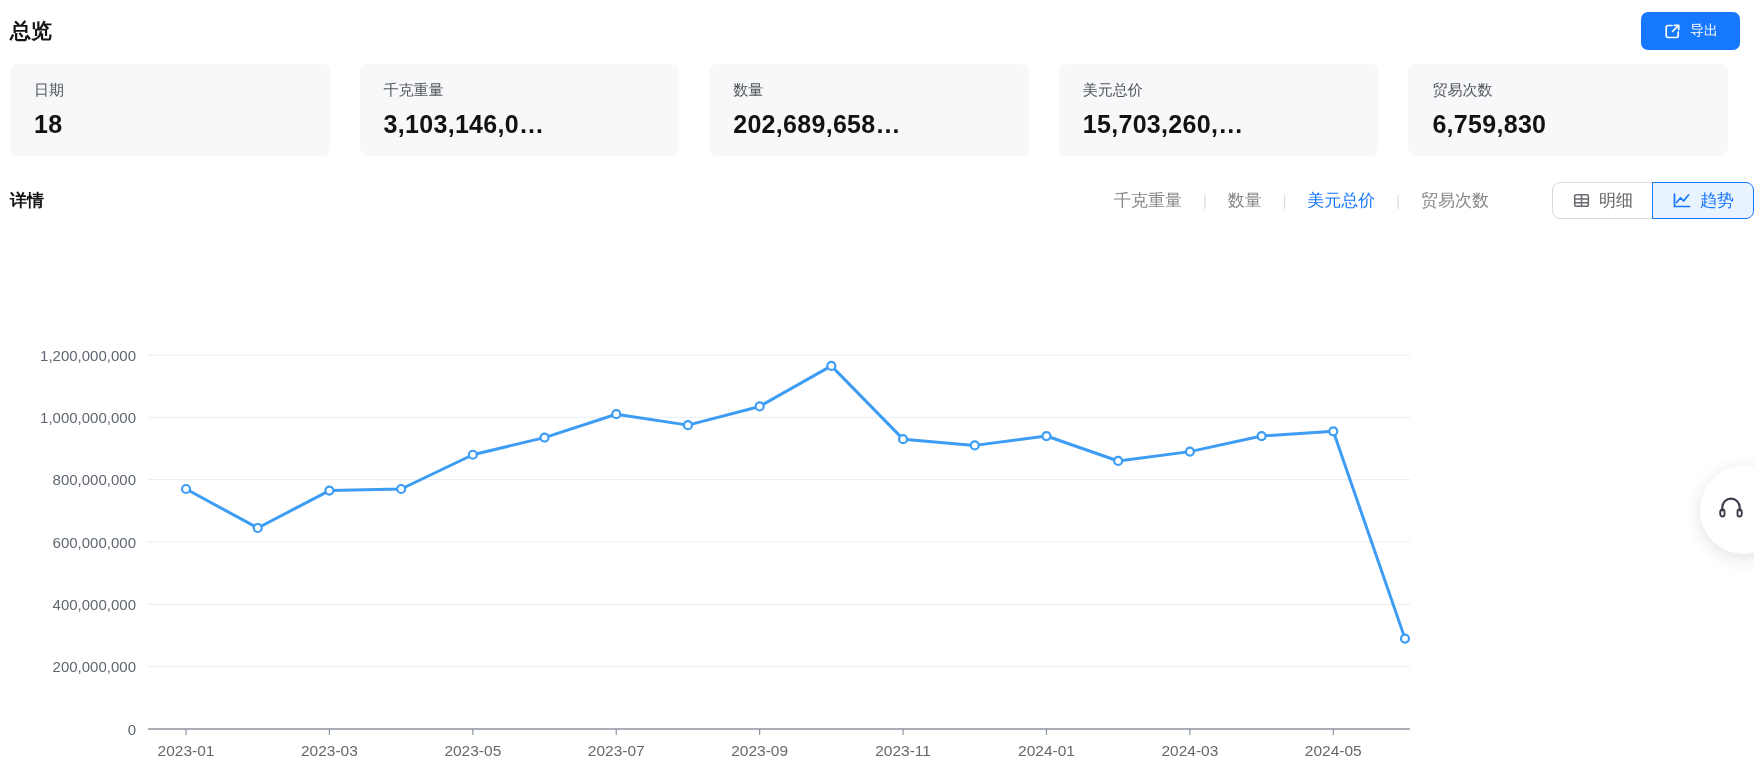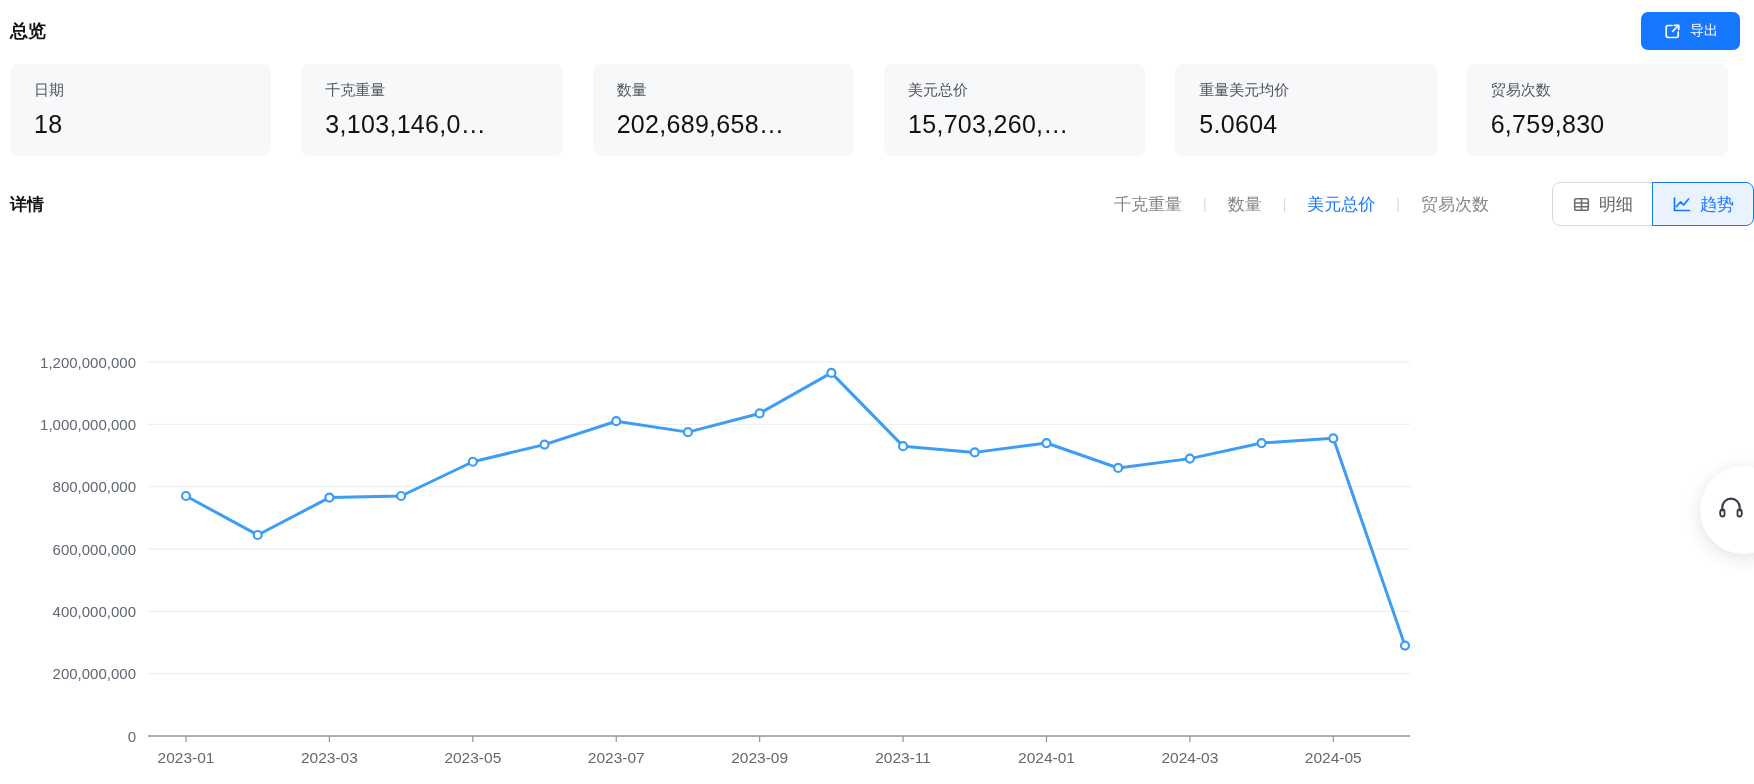--- a/index.html
+++ b/index.html
@@ -1,39 +1,39 @@
 <!DOCTYPE html>
 <html><head>
 <meta charset="utf-8">
 <style>
   html,body{margin:0;padding:0;background:#fff;}
   .page{position:relative;width:1754px;height:784px;background:#fff;overflow:hidden;
         font-family:"Liberation Sans","DejaVu Sans",sans-serif;color:#1f1f1f;}
   
   .topbar{display:flex;align-items:center;justify-content:space-between;padding:10px 14px 6px 10px;height:42px;}
-  .page-title{font-size:18px;font-weight:bold;color:#141414;}
+  .page-title{font-size:21px;font-weight:bold;color:#141414;}
   .export-btn{display:flex;align-items:center;gap:8px;background:#1677ff;color:#fff;border:none;
               border-radius:7px;height:38px;padding:0 22px;font-size:14px;cursor:pointer;
               font-family:inherit;}
   .export-btn svg{display:block;}
   
   .stats{display:flex;gap:30px;padding:6px 26px 0 10px;}
   .stat-card{flex:1 1 0;background:#f7f8fa;border-radius:8px;padding:17px 24px 18px 24px;height:57px;}
   .stat-label{font-size:15px;color:#52555a;margin-bottom:10px;}
-  .stat-value{font-size:25px;font-weight:normal;color:#121212;letter-spacing:.3px;white-space:nowrap;overflow:hidden;}
+  .stat-value{font-size:25px;font-weight:bold;color:#121212;letter-spacing:.3px;white-space:nowrap;overflow:hidden;}
   
   .details-bar{display:flex;align-items:center;padding:26px 0 0 10px;}
   .details-title{font-size:17px;font-weight:bold;color:#141414;}
   .details-right{margin-left:auto;display:flex;align-items:center;}
   .metric-tabs{display:flex;align-items:center;margin-right:42px;}
   .metric-tab{font-size:17px;color:#848689;padding:0 21px;cursor:pointer;white-space:nowrap;}
   .metric-tab.active{color:#1677ff;}
   .tab-sep{color:#d9dbde;font-size:14px;}
   .view-toggle{display:flex;}
-  .toggle-btn{display:flex;align-items:center;gap:8px;height:44px;padding:0 19px;font-size:17px;
+  .toggle-btn{display:flex;align-items:center;gap:8px;height:37px;padding:0 19px;font-size:17px;
               background:#fff;border:1px solid #d9d9d9;color:#5f6266;cursor:pointer;font-family:inherit;}
   .toggle-btn:first-child{border-radius:8px 0 0 8px;}
   .toggle-btn:last-child{border-radius:0 8px 8px 0;margin-left:-1px;}
   .toggle-btn.active{background:#e9f2ff;border-color:#1677ff;color:#1677ff;position:relative;z-index:1;}
   
   .chart-wrap{margin-top:12px;}
   .chart-wrap svg{display:block;}
   
   .float-help{position:absolute;top:466px;right:-34px;width:88px;height:88px;border-radius:50%;
               background:#fff;box-shadow:0 4px 18px rgba(30,40,70,.13);display:flex;align-items:center;
@@ -67,24 +67,20 @@
         <div class="stat-label">千克重量</div>
         <div class="stat-value">3,103,146,0…</div>
       </div>
       <div class="stat-card">
         <div class="stat-label">数量</div>
         <div class="stat-value">202,689,658…</div>
       </div>
       <div class="stat-card">
         <div class="stat-label">美元总价</div>
         <div class="stat-value">15,703,260,…</div>
-      </div>
-      <div class="stat-card">
-        <div class="stat-label">重量美元均价</div>
-        <div class="stat-value">5.0604</div>
       </div>
       <div class="stat-card">
         <div class="stat-label">贸易次数</div>
         <div class="stat-value">6,759,830</div>
       </div>
     </div>
 
   <div class="details-bar">
     <div class="details-title">详情</div>
     <div class="details-right">

